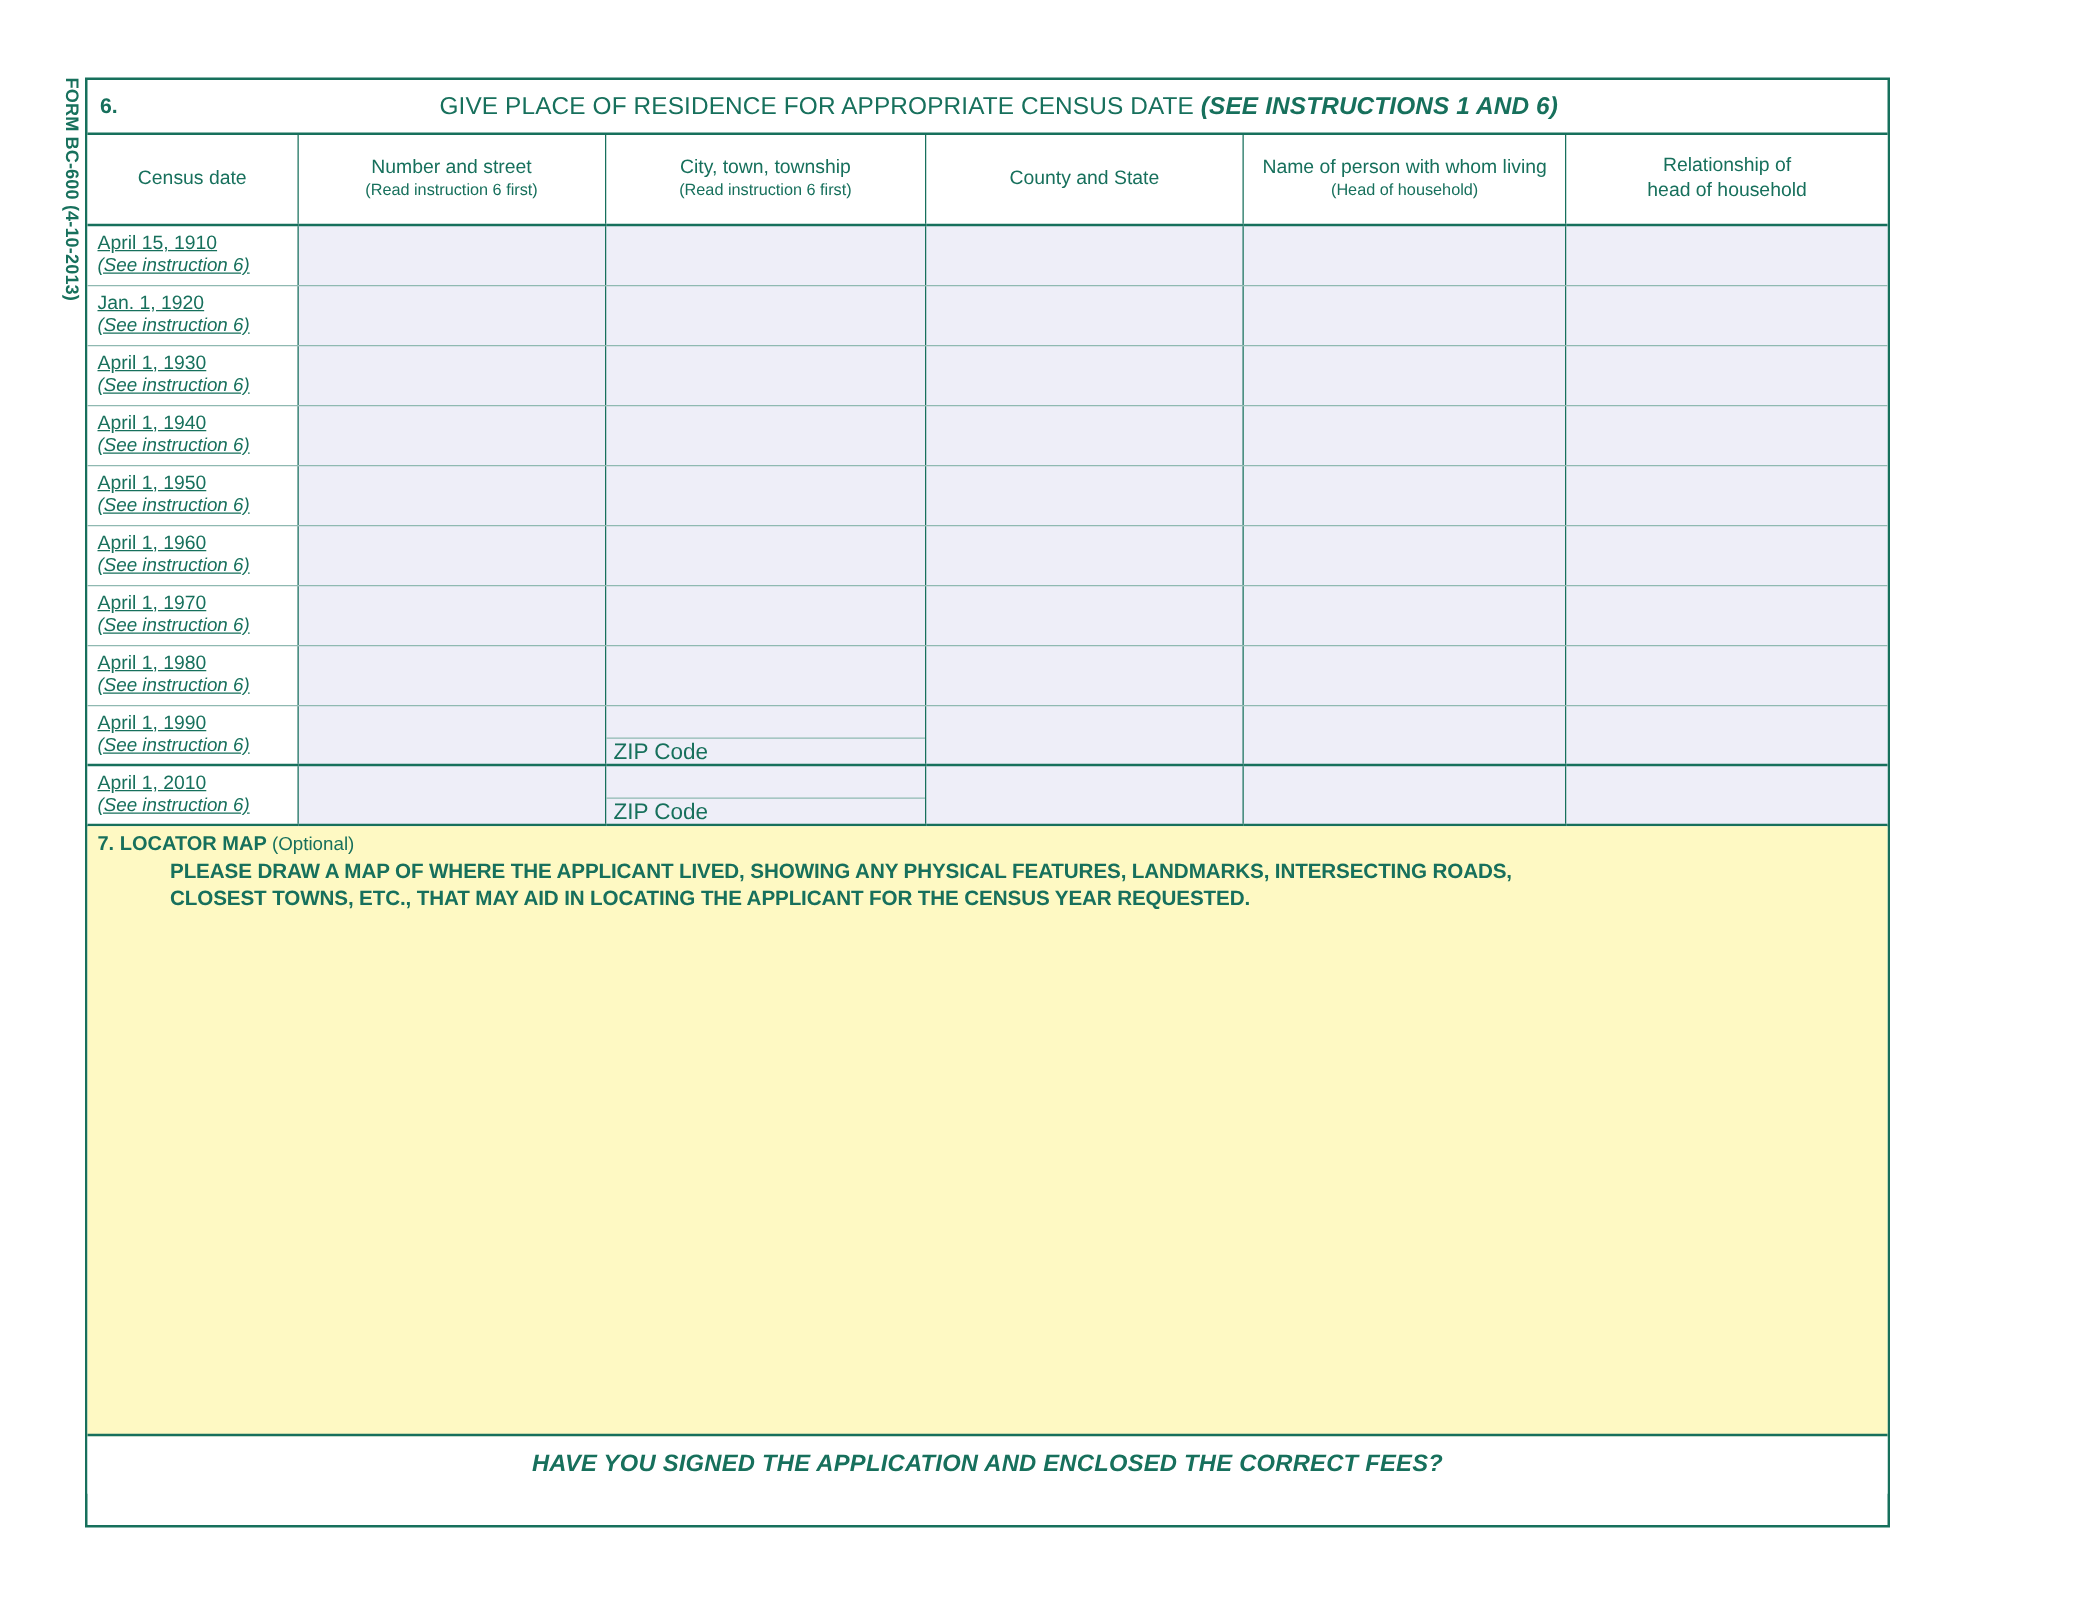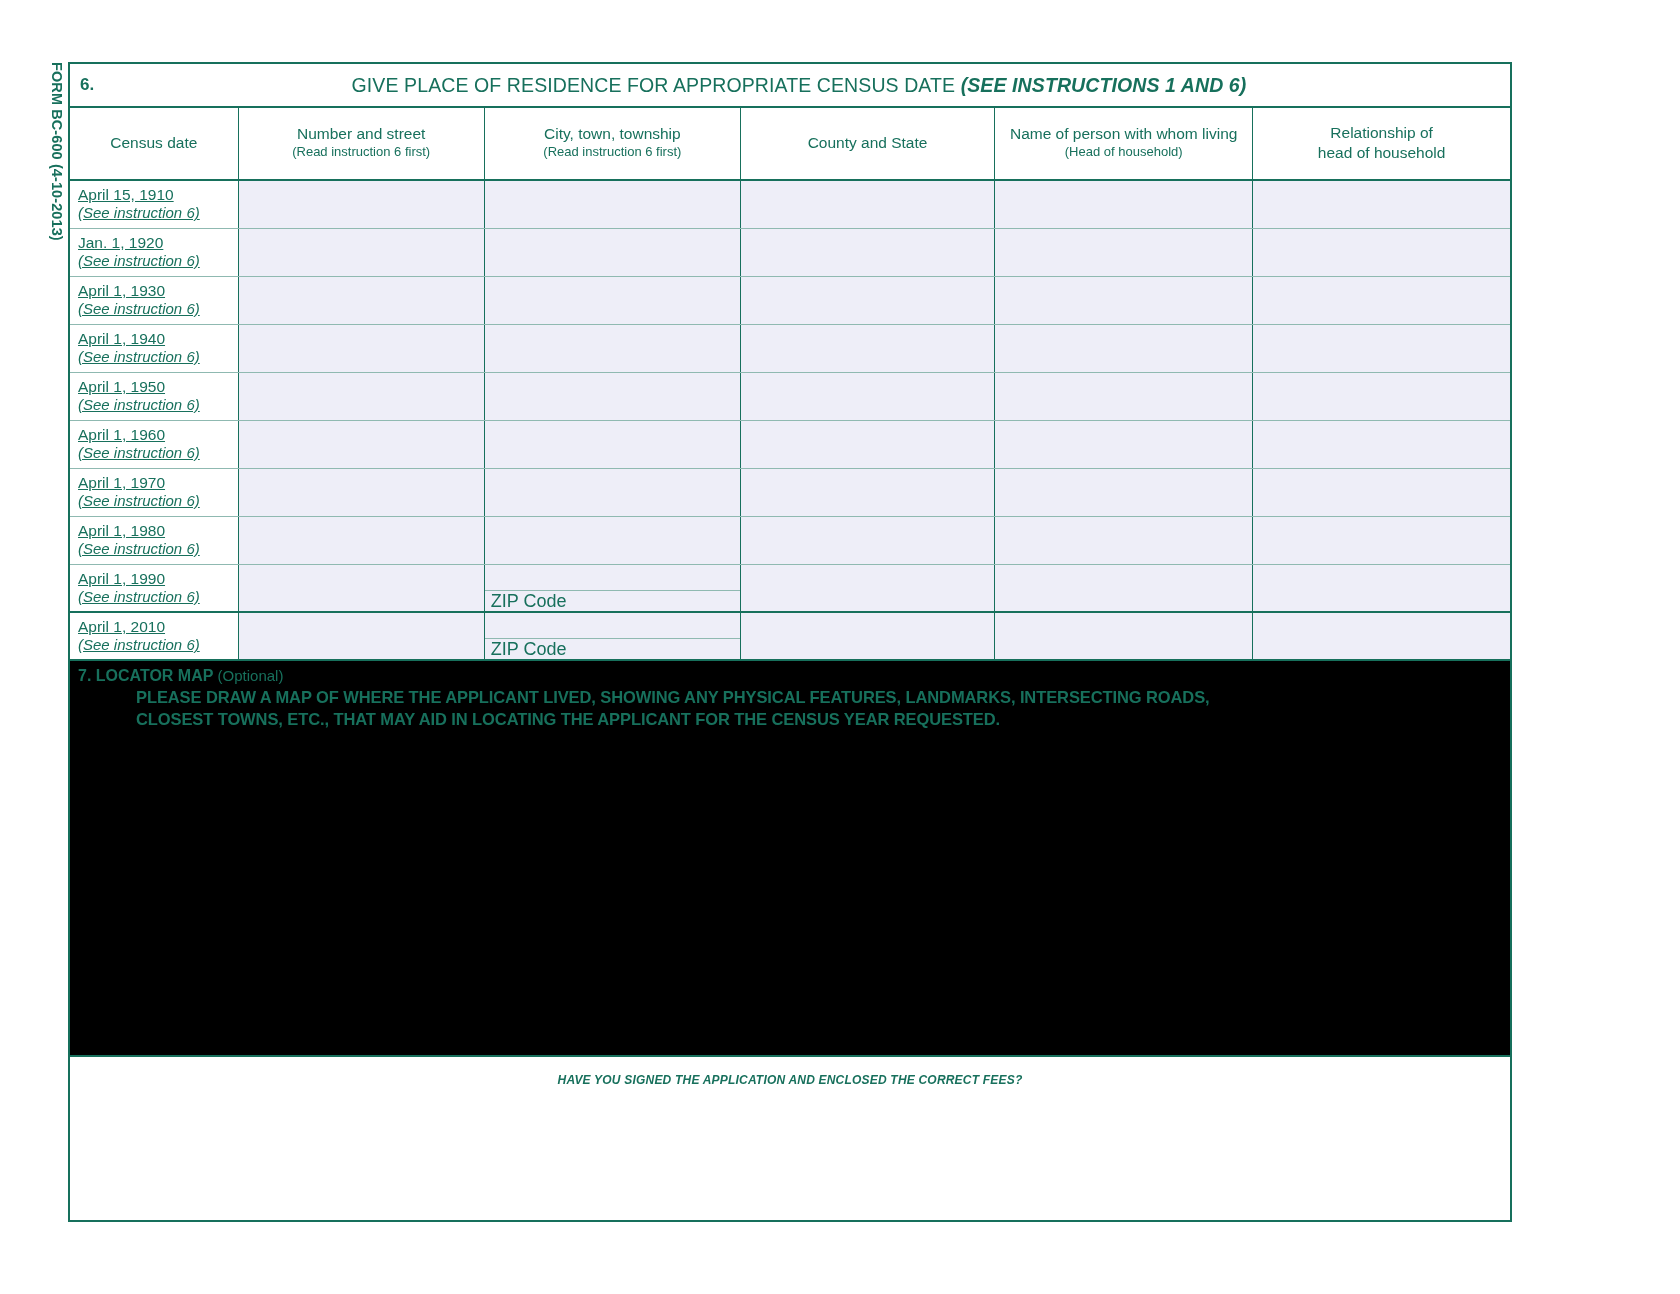--- a/index.html
+++ b/index.html
@@ -161,23 +161,23 @@
     position: absolute;
     left: 6px;
     top: 27px;
     font-size: 18px;
     line-height: 1.1;
   }
 
   
   #sec7 {
     position: relative;
-    height: 396px;
+    height: 488px;
     border-bottom: 2.5px solid #17705c;
-    background: #000000;
+    background: #fef9c3;
   }
   #sec7-head {
     padding: 6px 0 0 8px;
     font-size: 16px;
     font-weight: bold;
     line-height: 1.15;
   }
   #sec7-head .opt {
     font-weight: normal;
     font-size: 15px;
@@ -193,21 +193,21 @@
 
   
   #footer-band {
     height: 46px;
     display: flex;
     align-items: center;
     justify-content: center;
     background: #ffffff;
   }
   #footer-text {
-    font-size: 12px;
+    font-size: 19px;
     font-weight: bold;
     font-style: italic;
     letter-spacing: .2px;
   }
 </style>
 </head>
 <body>
 
 <div id="page">
 

